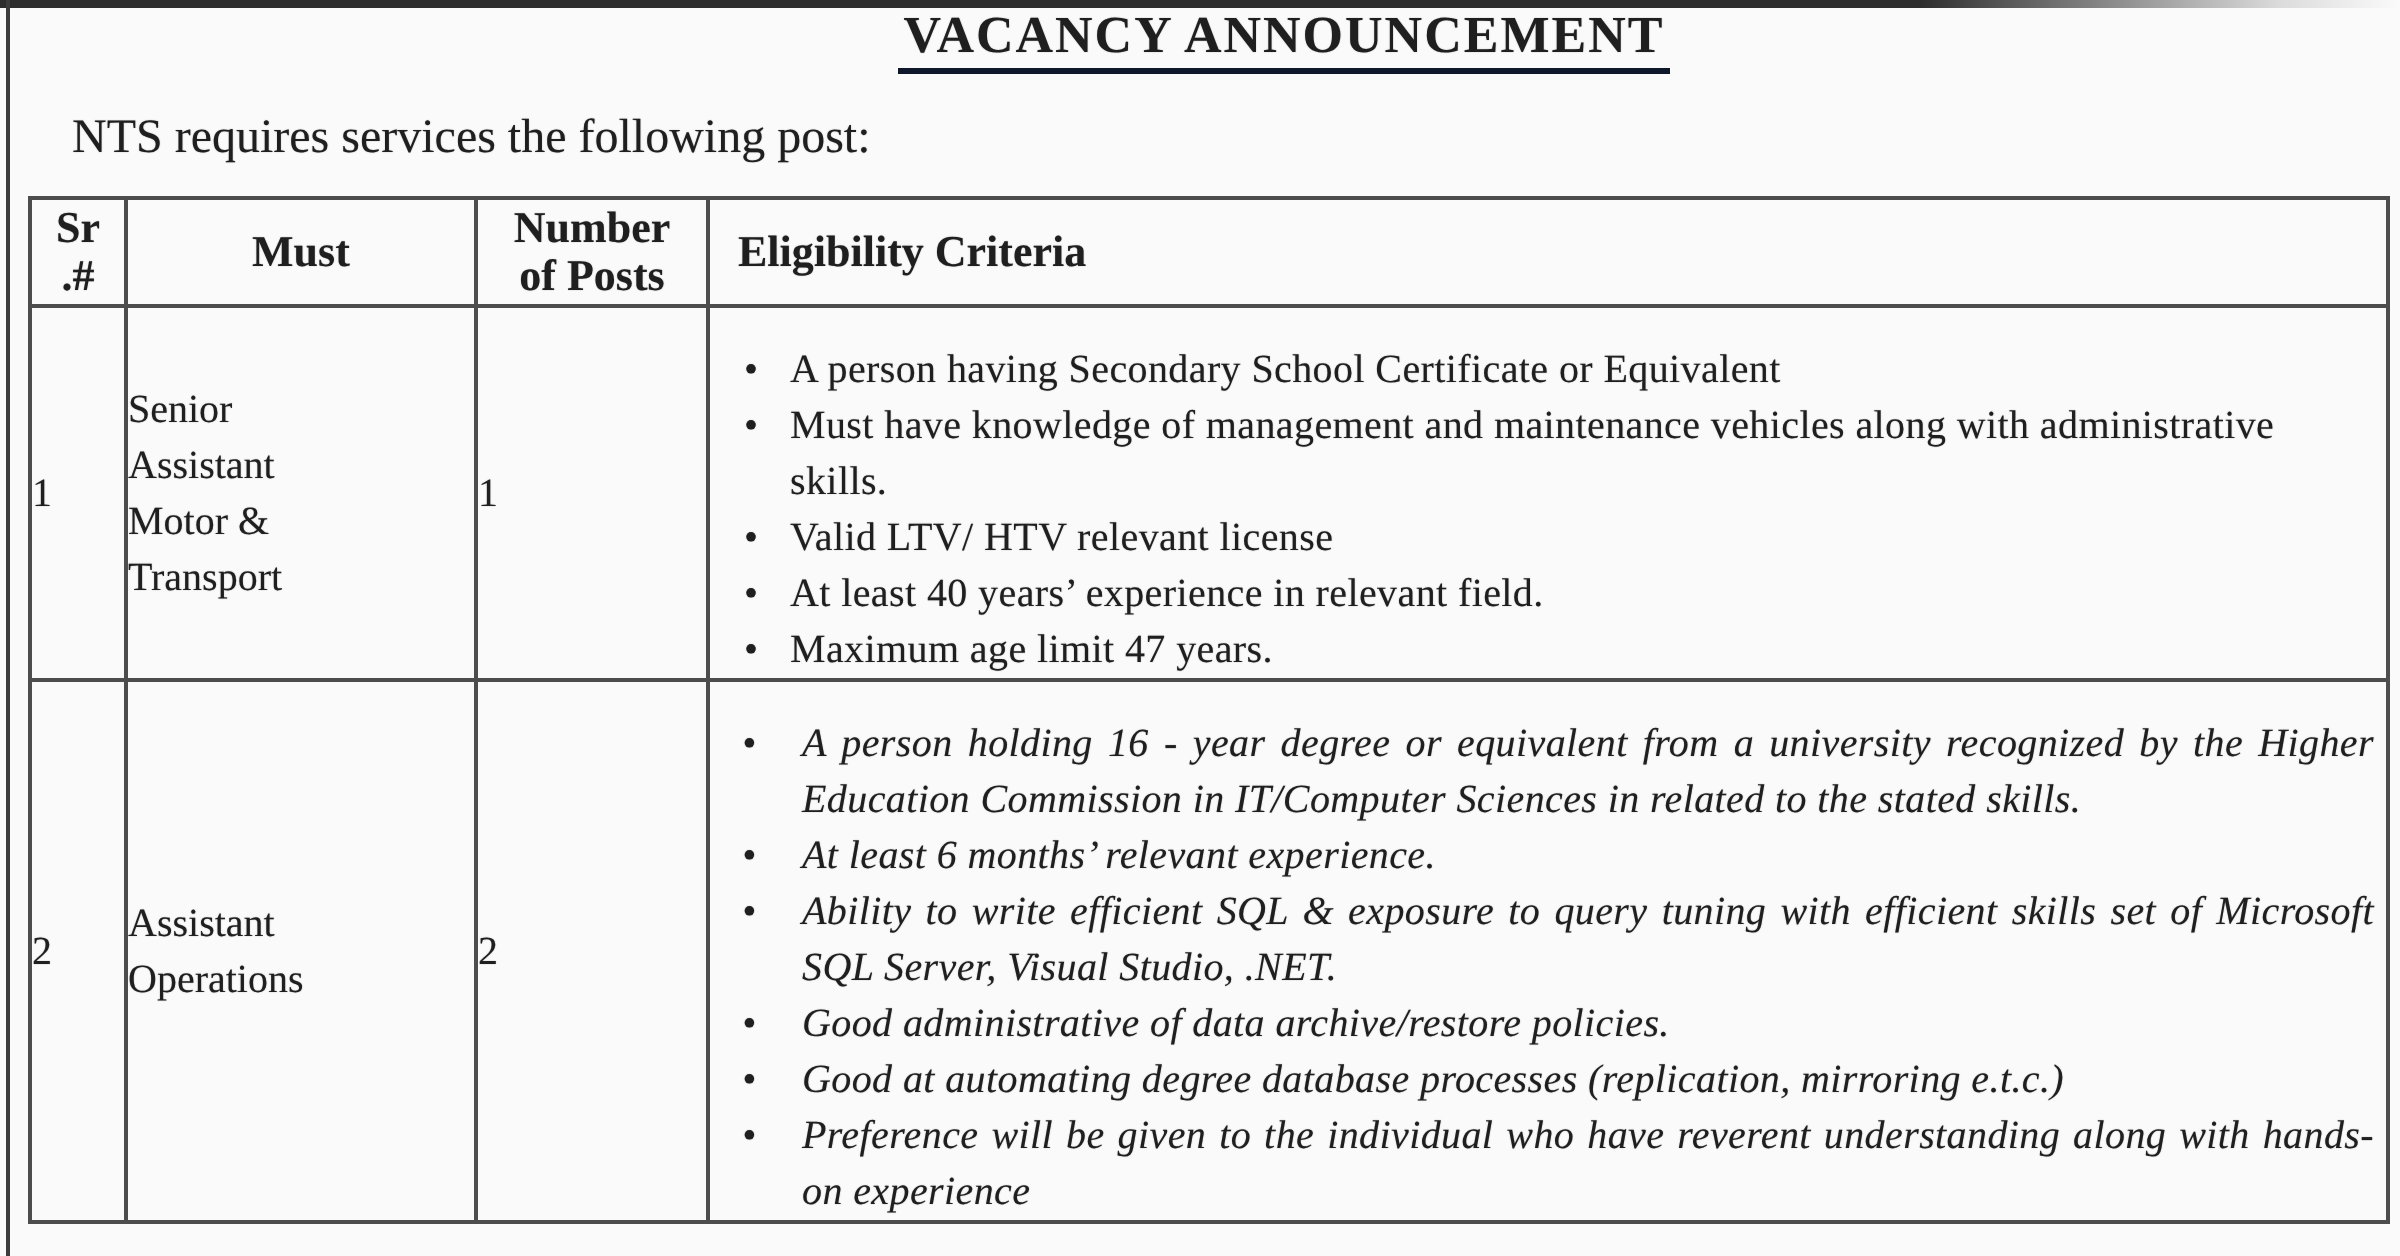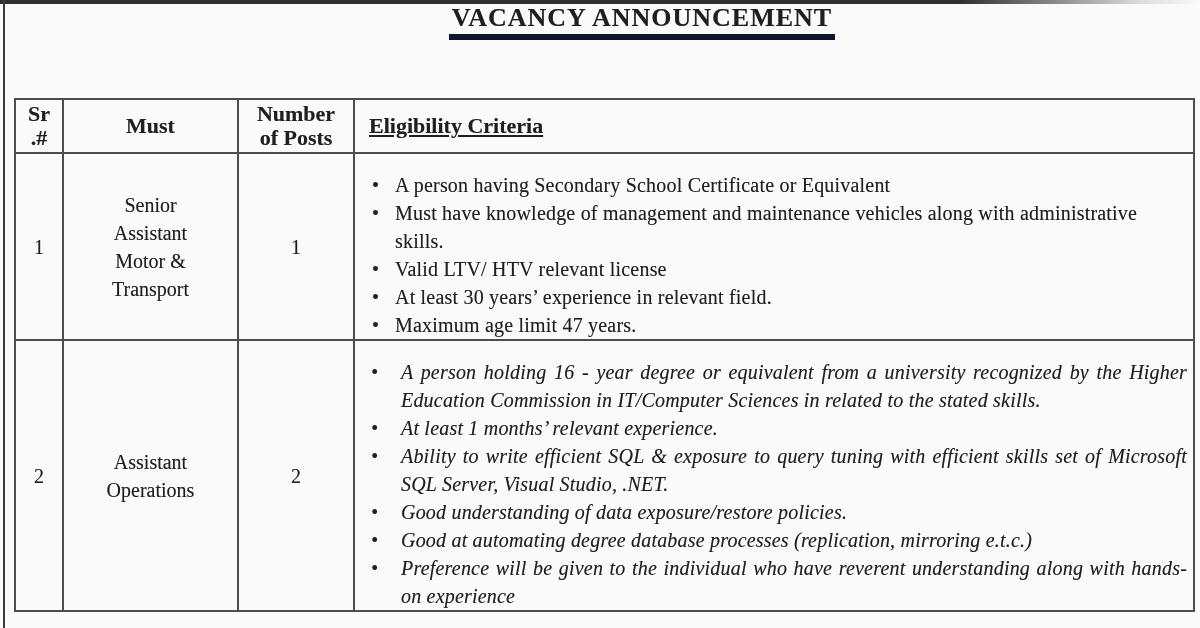--- a/index.html
+++ b/index.html
@@ -32,21 +32,21 @@
     top: 3px; left: 0;
     width: 100%;
     text-align: center;
   }
   .title-text {
     display: inline-block;
     margin-left: 84px;
     font-size: 26px;
     font-weight: bold;
     letter-spacing: 1px;
-    border-bottom: 6px solid #0f172a;
+    border-bottom: 3px solid #0f172a;
     padding: 0 3px 1px 3px;
   }
   .intro {
     position: absolute;
     top: 56px; left: 36px;
     margin: 0;
     font-size: 24px;
   }
   table.vacancy {
     position: absolute;
@@ -64,25 +64,23 @@
     height: 52px;
     font-weight: bold;
     font-size: 22px;
     text-align: center;
     vertical-align: middle;
     line-height: 24px;
   }
   .vacancy thead th.h-crit {
     text-align: left;
     padding-left: 14px;
-    text-decoration: underline;
   }
   .pre { white-space: pre-line; }
   td.c-sr, td.c-post, td.c-num {
-    text-align: center;
     vertical-align: middle;
     line-height: 28px;
   }
   tr.row1 > td { height: 167px; }
   td.c-crit {
     vertical-align: top;
     padding: 17px 6px 0 0;
   }
   ul.crit {
     list-style: none;
@@ -109,20 +107,21 @@
 <body>
 
 <div class="page">
   <div class="top-edge"></div>
   <div class="left-edge"></div>
 
   <div class="title-wrap">
     <span class="title-text">VACANCY ANNOUNCEMENT</span>
   </div>
 
+  <p class="intro">NTS requires services the following post:</p>
 
   <table class="vacancy">
     <colgroup>
       <col style="width:48px">
       <col style="width:175px">
       <col style="width:116px">
       <col style="width:840px">
     </colgroup>
     <thead>
       <tr>
@@ -140,36 +139,36 @@
         <td class="c-post pre">Senior
 Assistant
 Motor &amp;
 Transport</td>
         <td class="c-num">1</td>
         <td class="c-crit">
           <ul class="crit r1">
               <li>A person having Secondary School Certificate or Equivalent</li>
               <li>Must have knowledge of management and maintenance vehicles along with administrative skills.</li>
               <li>Valid LTV/ HTV relevant license</li>
-              <li>At least 30 years’ experience in relevant field.</li>
+              <li>At least 40 years’ experience in relevant field.</li>
               <li>Maximum age limit 47 years.</li>
             </ul>
         </td>
       </tr>
       <tr class="row2">
         <td class="c-sr">2</td>
         <td class="c-post pre">Assistant
 Operations</td>
         <td class="c-num">2</td>
         <td class="c-crit">
           <ul class="crit justify">
               <li>A person holding 16 - year degree or equivalent from a university recognized by the Higher Education Commission in IT/Computer Sciences in related to the stated skills.</li>
-              <li>At least 1 months’ relevant experience.</li>
+              <li>At least 6 months’ relevant experience.</li>
               <li>Ability to write efficient SQL &amp; exposure to query tuning with efficient skills set of Microsoft SQL Server, Visual Studio, .NET.</li>
-              <li>Good understanding of data exposure/restore policies.</li>
+              <li>Good administrative of data archive/restore policies.</li>
               <li>Good at automating degree database processes (replication, mirroring e.t.c.)</li>
               <li>Preference will be given to the individual who have reverent understanding along with hands-on experience</li>
             </ul>
         </td>
       </tr>
     </tbody>
   </table>
 </div>
 
 </body></html>

